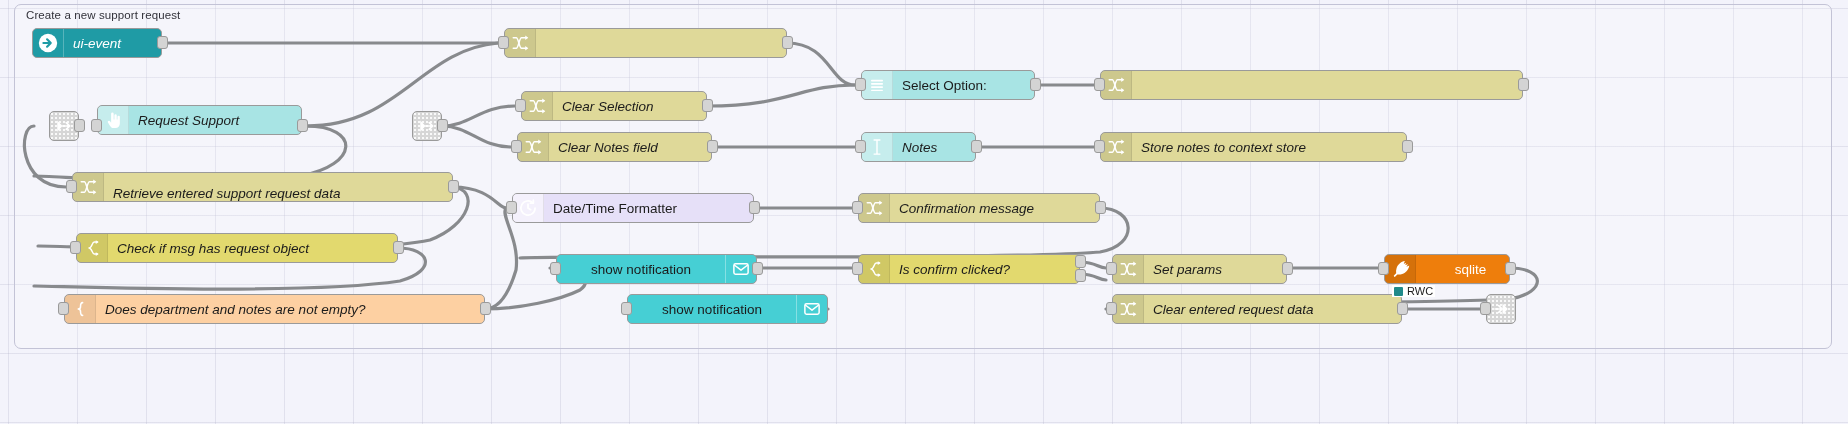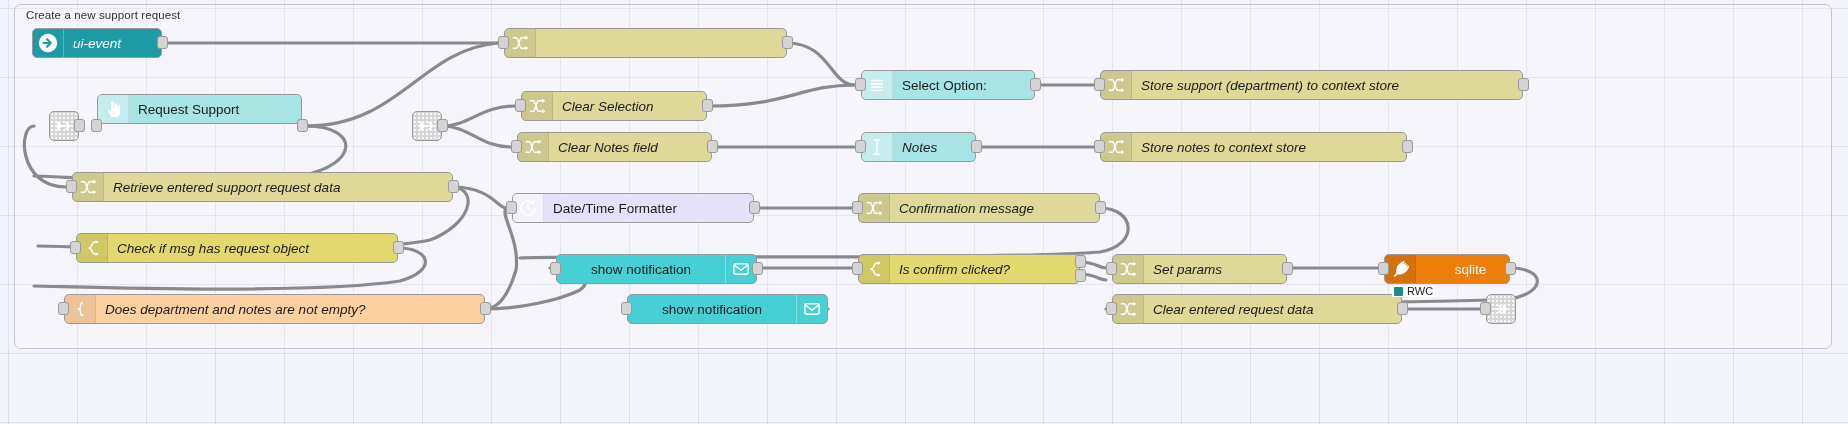--- a/index.html
+++ b/index.html
@@ -221,34 +221,33 @@
       <div class="port" style="left: 1518px; top: 78px;"></div>
       <div class="node t-change" style="left: 1100px; top: 70px; width: 423px;">
         <span class="ico">
           <svg class="gi" width="18" height="18" viewBox="0 0 24 24">
             <path stroke="#fff" fill="none" stroke-width="2" stroke-linecap="round" stroke-linejoin="round" d="M3 5h4c3 0 4 14 7 14h7"></path>
             <path stroke="#fff" fill="none" stroke-width="2" stroke-linecap="round" stroke-linejoin="round" d="M3 19h4c3 0 4-14 7-14h7"></path>
             <path fill="#fff" stroke="none" d="M19 2l4 3-4 3z"></path>
             <path fill="#fff" stroke="none" d="M19 16l4 3-4 3z"></path>
           </svg>
         </span>
-        <span class="lbl italic">Store support (department) to context store</span>
       </div>
       <div class="port" style="left: 74px; top: 119px;"></div>
       <div class="linknode" style="left: 49px; top: 111px;">
         <span>
           <svg class="gi" width="18" height="18" viewBox="0 0 24 24">
             <path fill="#fff" d="M3 4.5l7 7.5-7 7.5z"></path>
             <path stroke="#fff" stroke-width="2.2" stroke-linecap="round" fill="none" d="M10 12h9M15 7.5l4.5 4.5L15 16.5"></path>
           </svg>
         </span>
       </div>
       <div class="port" style="left: 91px; top: 119px;"></div>
       <div class="port" style="left: 297px; top: 119px;"></div>
-      <div class="node t-uiwidget" style="left: 97px; top: 94px; width: 205px;">
+      <div class="node t-uiwidget" style="left: 97px; top: 105px; width: 205px; font-style: italic;">
         <span class="ico">
           <svg class="gi" width="19" height="19" viewBox="0 0 24 24">
             <path fill="#fff" d="M9 3.5a1.6 1.6 0 0 1 3.2 0v7.2h.9V5.6a1.5 1.5 0 0 1 3 0v5.1h.9V7.4a1.5 1.5 0 0 1 3 0v8.4c0 3.2-2.2 5.7-5.5 5.7h-2c-2.6 0-4-1.3-5.2-3.3L5 14.4c-.6-1 .1-2.2 1.3-2.2.5 0 1 .3 1.3.7l1.4 1.9z"></path>
           </svg>
         </span>
         <span class="lbl">Request Support</span>
       </div>
       <div class="port" style="left: 437px; top: 119px;"></div>
       <div class="linknode" style="left: 412px; top: 111px;">
         <span>
@@ -302,21 +301,21 @@
             <path stroke="#fff" fill="none" stroke-width="2" stroke-linecap="round" stroke-linejoin="round" d="M3 5h4c3 0 4 14 7 14h7"></path>
             <path stroke="#fff" fill="none" stroke-width="2" stroke-linecap="round" stroke-linejoin="round" d="M3 19h4c3 0 4-14 7-14h7"></path>
             <path fill="#fff" stroke="none" d="M19 2l4 3-4 3z"></path>
             <path fill="#fff" stroke="none" d="M19 16l4 3-4 3z"></path>
           </svg>
         </span>
         <span class="lbl italic">Store notes to context store</span>
       </div>
       <div class="port" style="left: 66px; top: 180px;"></div>
       <div class="port" style="left: 448px; top: 180px;"></div>
-      <div class="node t-change" style="left: 72px; top: 172px; width: 381px;">
+      <div class="node t-change" style="left: 72px; top: 172px; width: 381px; align-items: flex-end;">
         <span class="ico">
           <svg class="gi" width="18" height="18" viewBox="0 0 24 24">
             <path stroke="#fff" fill="none" stroke-width="2" stroke-linecap="round" stroke-linejoin="round" d="M3 5h4c3 0 4 14 7 14h7"></path>
             <path stroke="#fff" fill="none" stroke-width="2" stroke-linecap="round" stroke-linejoin="round" d="M3 19h4c3 0 4-14 7-14h7"></path>
             <path fill="#fff" stroke="none" d="M19 2l4 3-4 3z"></path>
             <path fill="#fff" stroke="none" d="M19 16l4 3-4 3z"></path>
           </svg>
         </span>
         <span class="lbl italic">Retrieve entered support request data</span>
       </div>

